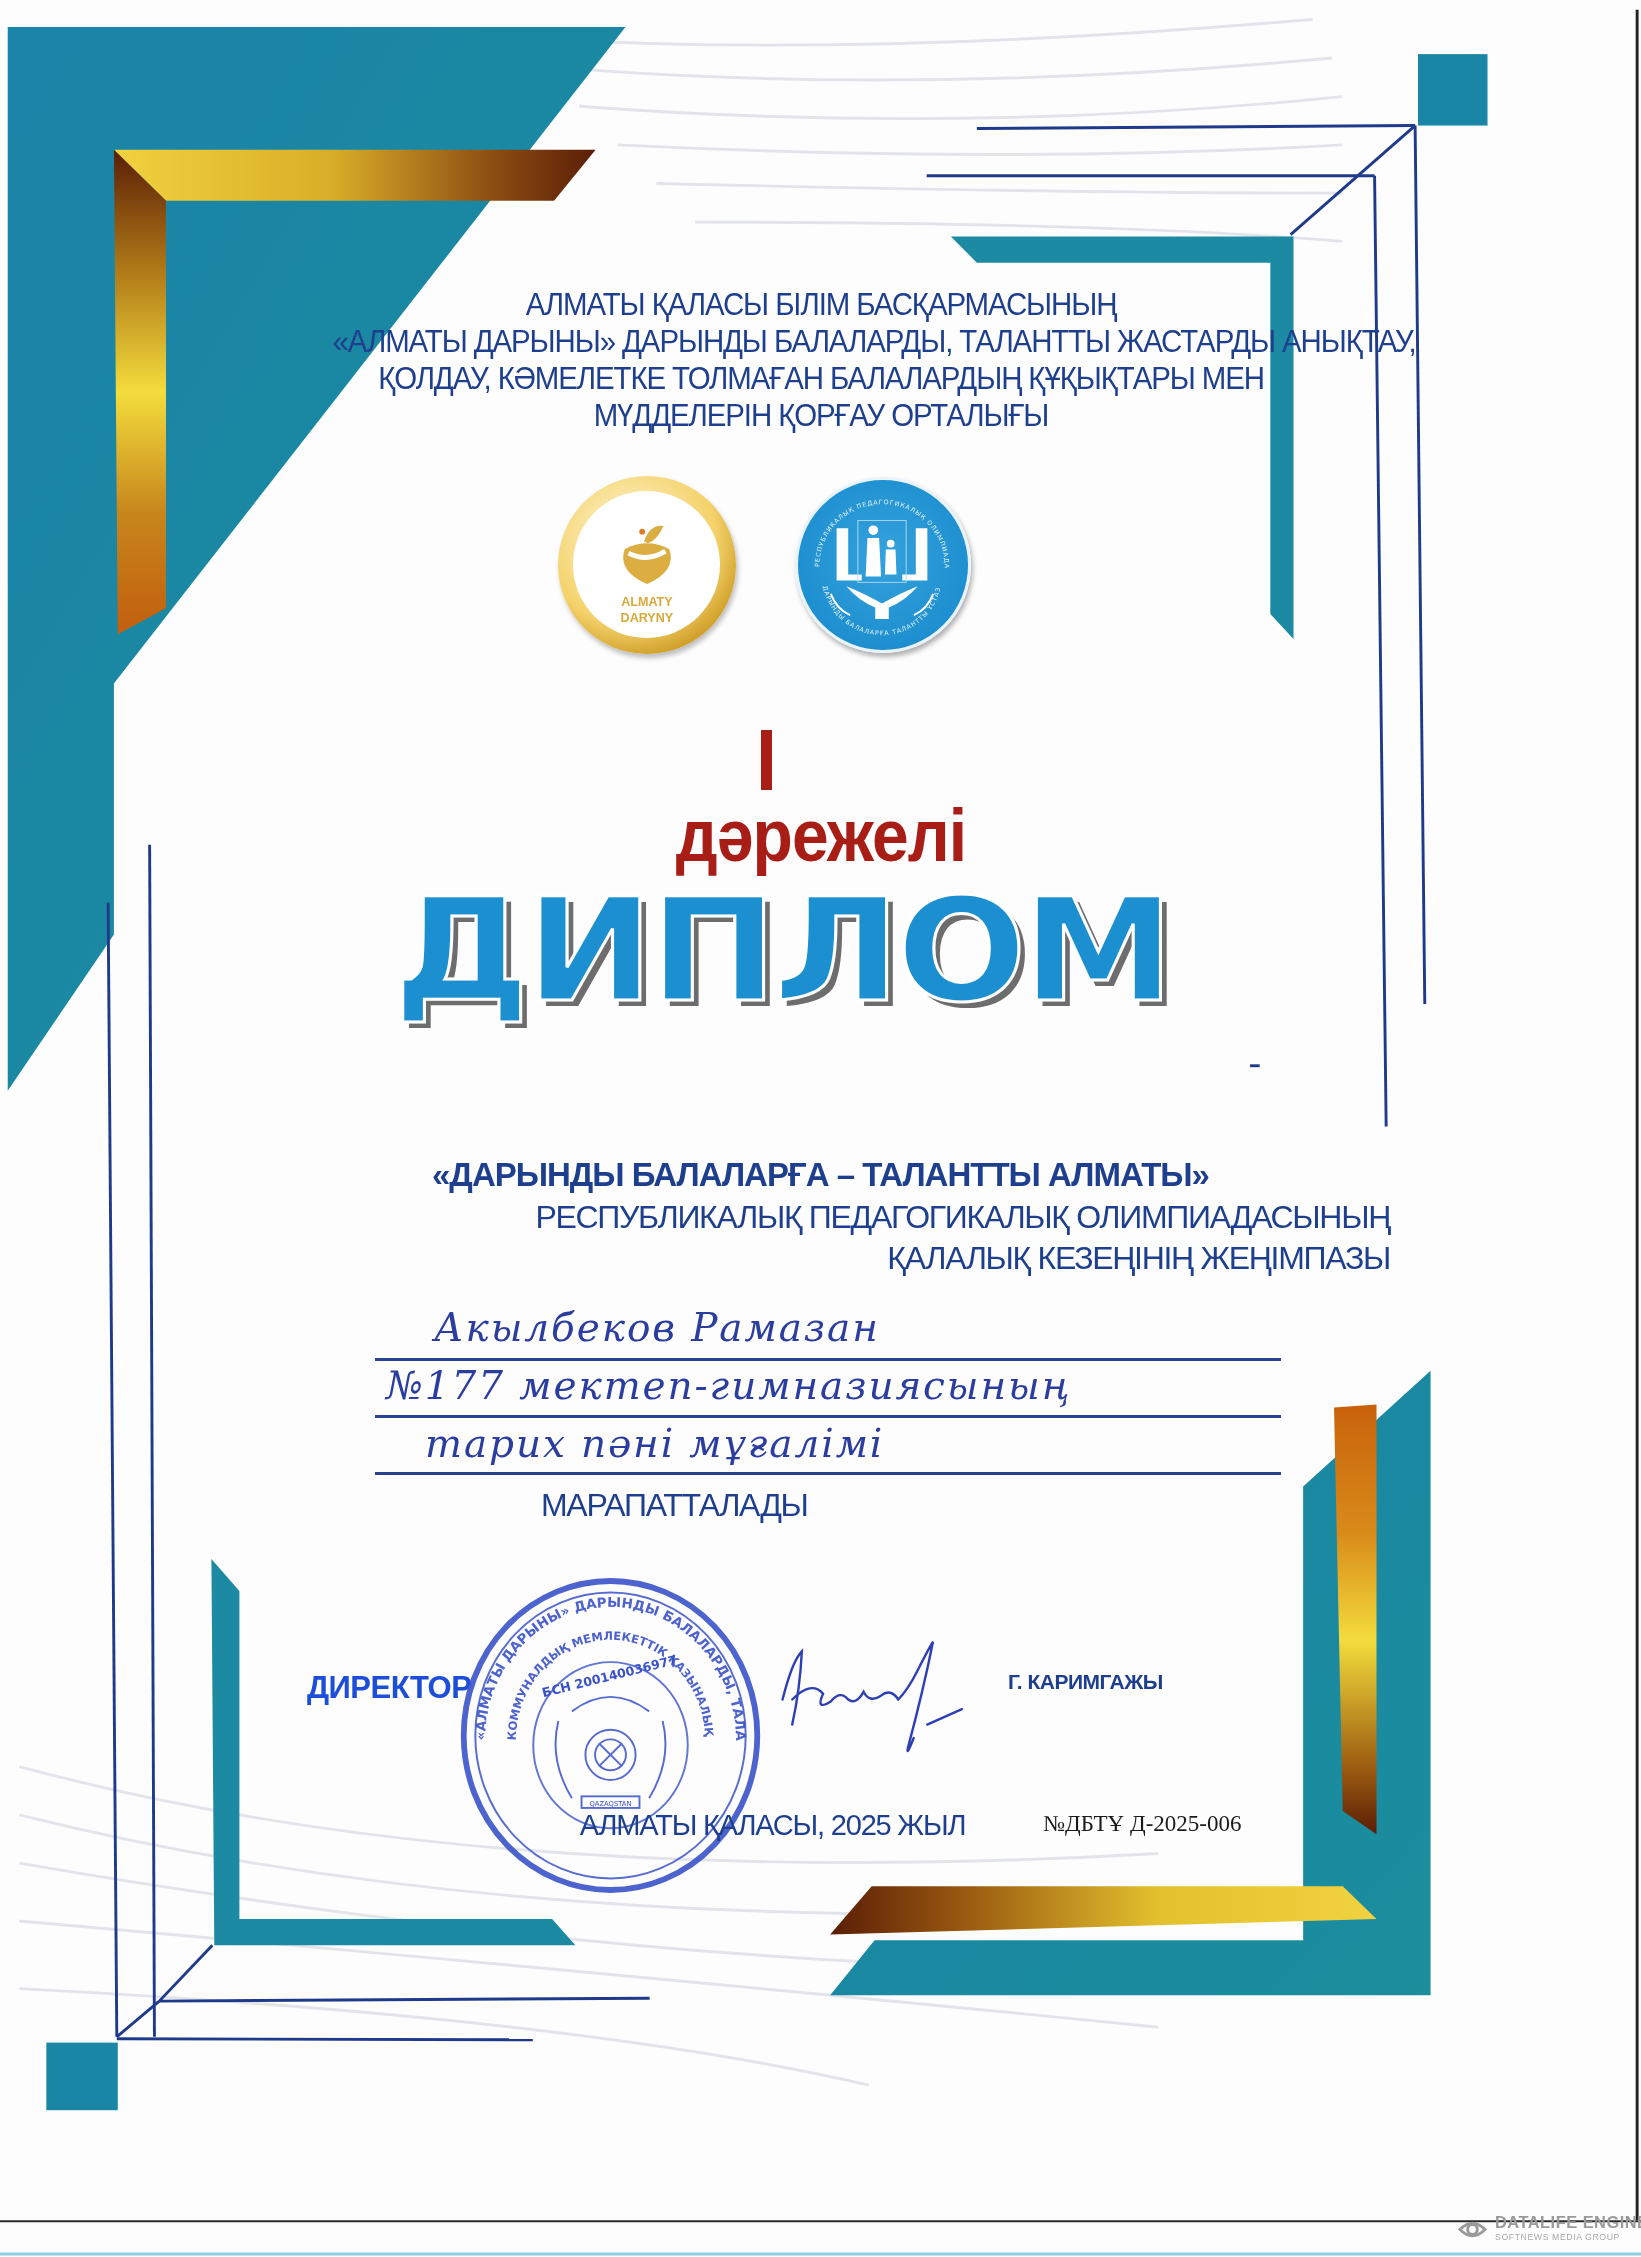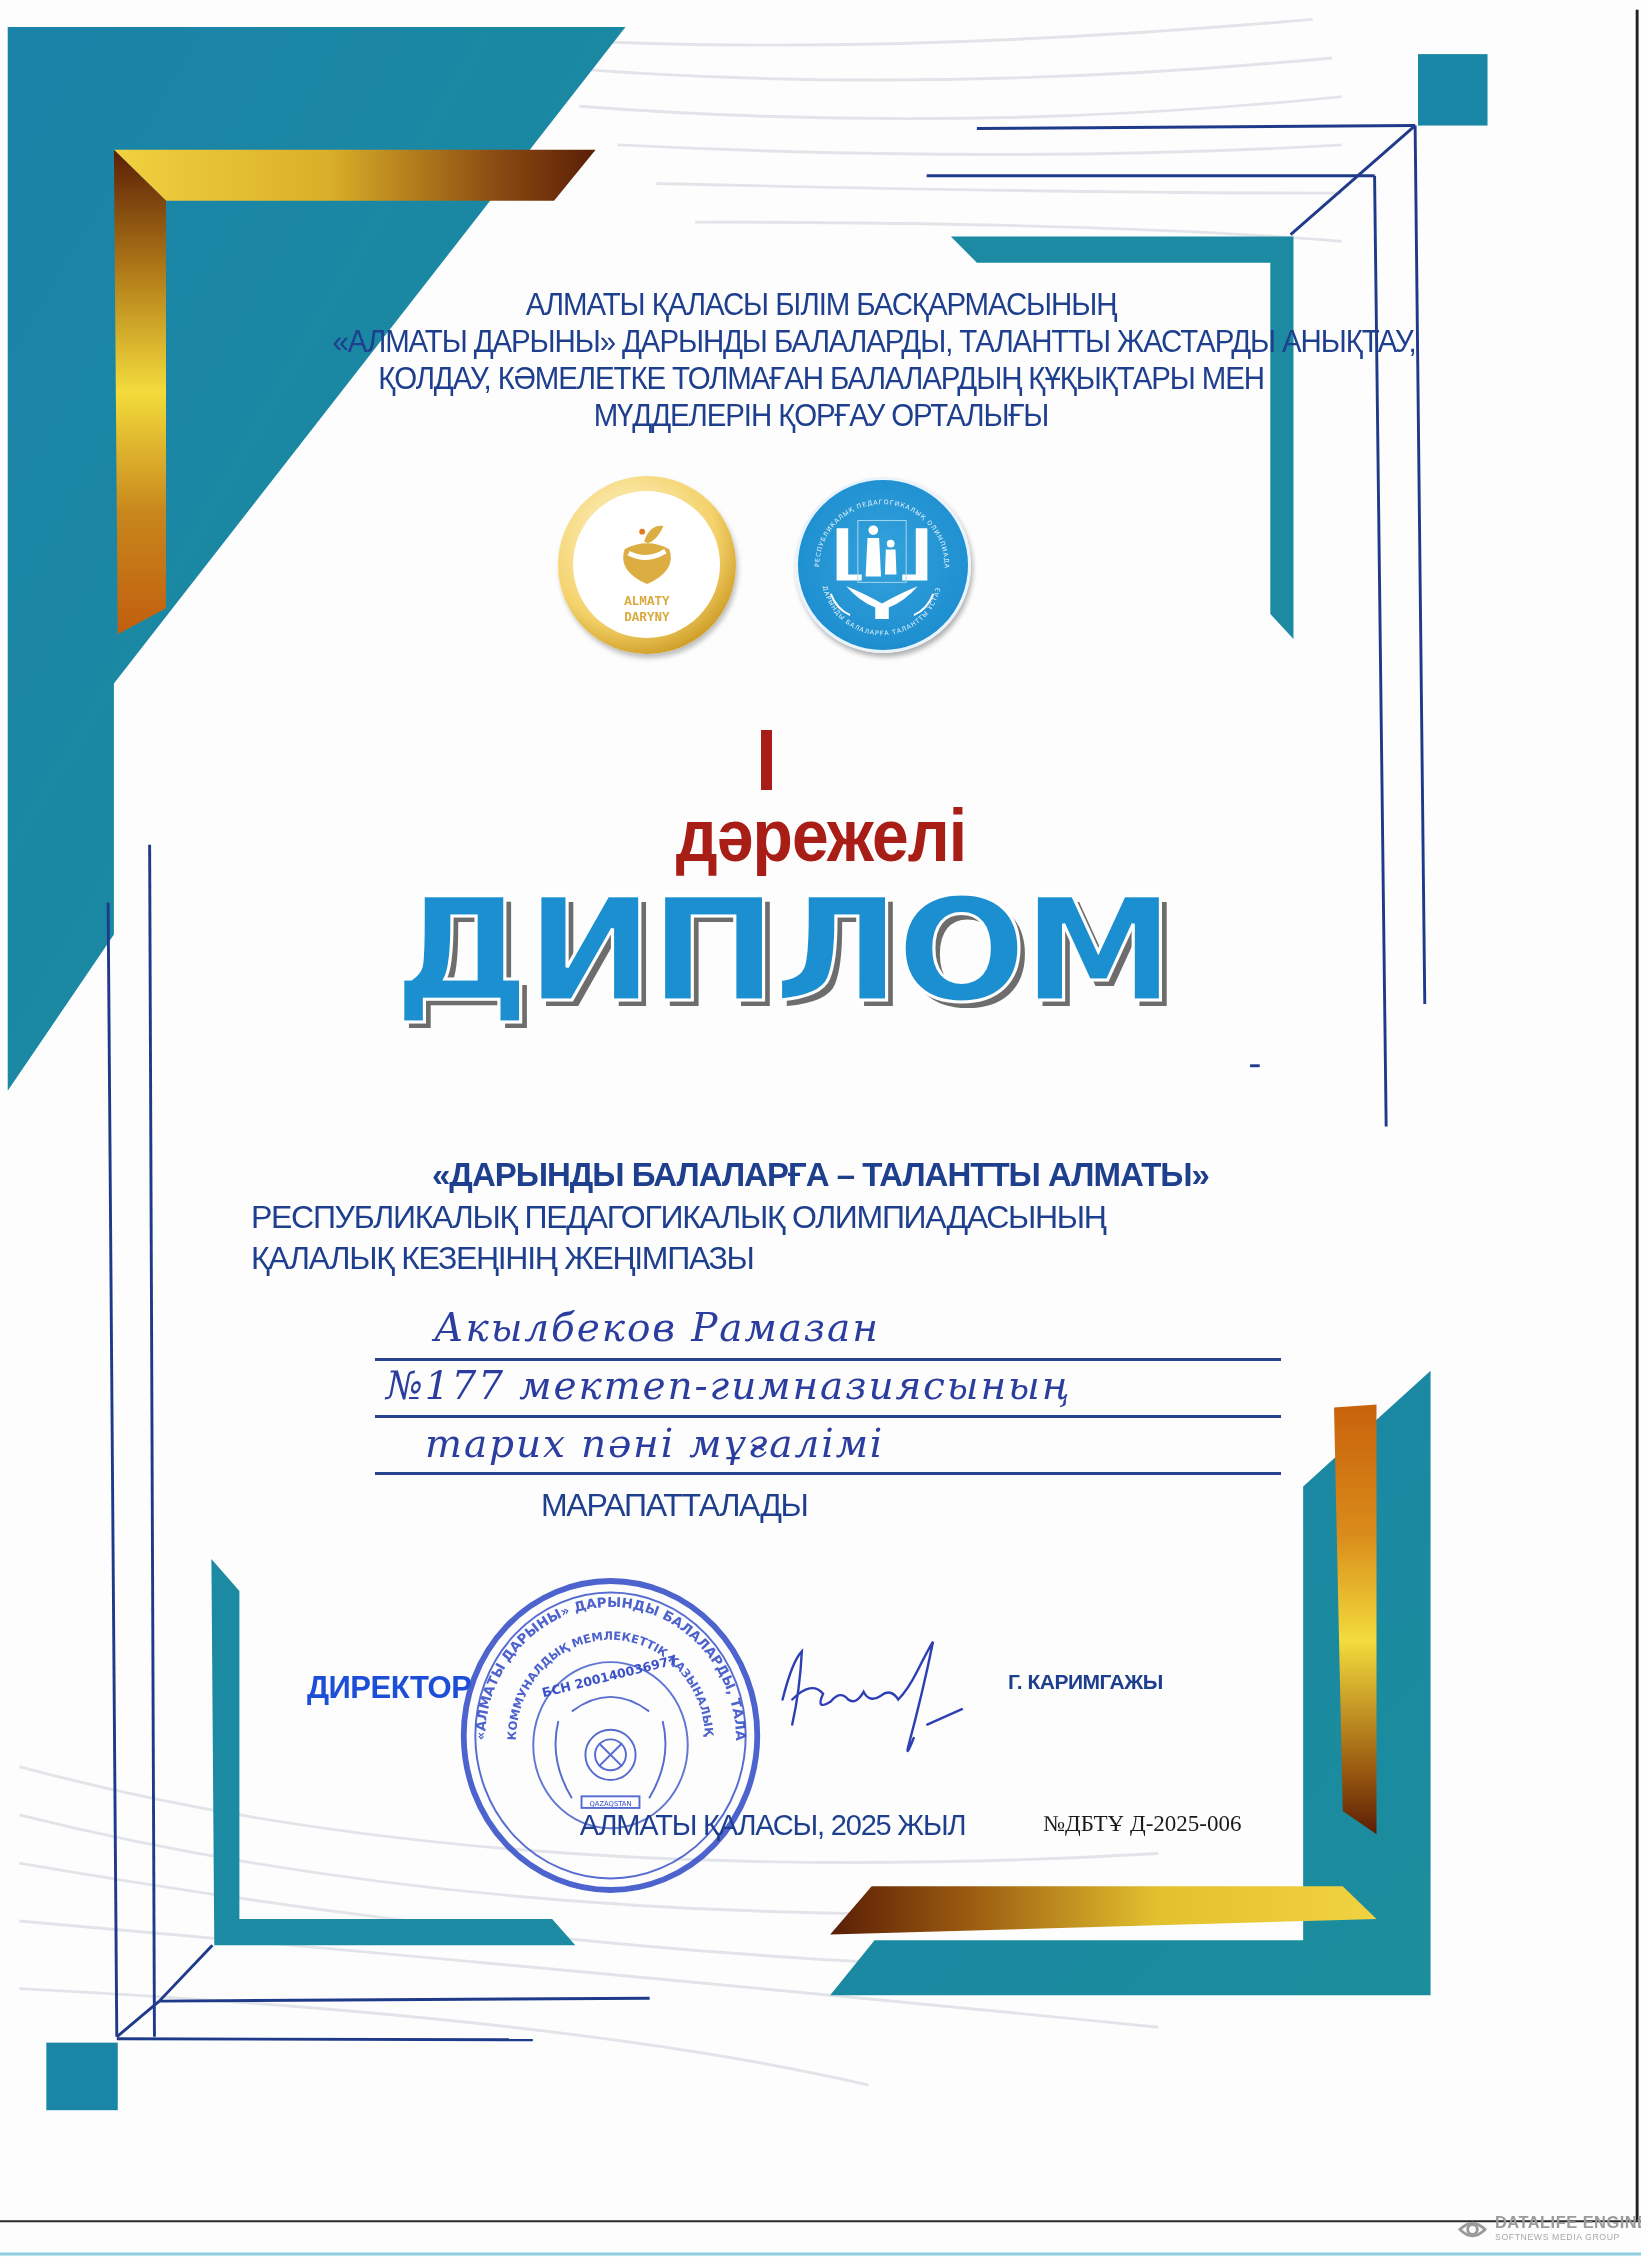--- a/index.html
+++ b/index.html
@@ -6,28 +6,28 @@
   body { width:1641px; height:2257px; position:relative; overflow:hidden; font-family:"Liberation Sans", sans-serif; }
   .page { position:absolute; left:0; top:0; width:1641px; height:2257px; background:#fdfdfd; }
   svg.deco { position:absolute; left:0; top:0; width:1641px; height:2257px; }
   .abs { position:absolute; }
   .org { left:290px; top:286px; width:1062px; text-align:center; color:#1e3f8e; font-size:32px; line-height:37px; letter-spacing:-1.2px; font-weight:normal; transform:scaleX(0.92); transform-origin:center; }
   .org div { white-space:nowrap; }
   .logo { position:absolute; border-radius:50%; }
   .logo-gold { left:558px; top:476px; width:178px; height:178px; background:radial-gradient(circle at 40% 35%, #fff8d8 0%, #f4d26a 55%, #c9961e 80%, #e8c15a 100%); box-shadow:1.9px 3.9px 5.8px rgba(0,0,0,0.25); }
   .logo-gold .inner { position:absolute; left:15.4px; top:15.4px; width:147px; height:147px; border-radius:50%; background:#ffffff; }
   .logo-gold .apple { position:absolute; left:42px; top:29px; width:64px; height:68px; }
-  .logo-gold .ltxt { position:absolute; left:0; width:147px; text-align:center; color:#d9a93c; font-weight:bold; font-size:12.6px; line-height:14.5px;font-family:Liberation Mono, monospace; }
+  .logo-gold .ltxt { position:absolute; left:0; width:147px; text-align:center; color:#d9a93c; font-weight:bold; font-size:12.6px; line-height:14.5px; }
   .logo-blue { left:795px; top:477px; width:176px; height:176px; background:radial-gradient(circle at 50% 45%, #34a2dc 0%, #1e8fd0 70%, #167cb8 100%); box-shadow:1.9px 3.9px 5.8px rgba(0,0,0,0.3); border:3.9px solid #e8f3fb; box-sizing:border-box; }
   .numeral { left:761px; top:730px; width:10.6px; height:60px; background:#a81d16; }
   .degree { left:541px; top:792px; width:560px; text-align:center; color:#a81d16; font-size:75px; font-weight:bold; line-height:87px; letter-spacing:-1px; transform:scaleX(0.88); }
   .diploma { left:415px; top:874px; width:734px; text-align:center; font-family:"DejaVu Sans", sans-serif; font-weight:bold; font-size:143px; line-height:154px; color:#1b8fcf; letter-spacing:-3.9px;
     -webkit-text-stroke:2.9px #ffffff; text-shadow:5.8px 5.8px 0 #6d6d6d; transform:scaleX(1.07); }
   .olymp-title { left:251px; top:1155px; width:1139px; text-align:center; color:#1e3f8e; font-weight:bold; font-size:33px; line-height:39px; letter-spacing:-1px; }
-  .olymp-sub { left:251px; top:1197px; width:1139px; text-align:left; color:#1e3f8e; font-size:32px; line-height:41px; letter-spacing:-1.3px; }
+  .olymp-sub { left:251px; top:1197px; width:1139px; text-align:right; color:#1e3f8e; font-size:32px; line-height:41px; letter-spacing:-1.3px; }
   .hw-line { position:absolute; left:375px; width:906px; height:2.9px; background:#27428e; }
   .hw { position:absolute; font-family:"DejaVu Serif", serif; font-style:italic; color:#2b3d9e; font-size:39px; letter-spacing:1.9px; white-space:nowrap; }
   .awarded { left:541px; top:1487px; width:560px; text-align:left; color:#1e3f8e; font-size:32px; letter-spacing:-1.3px; }
   .director { left:307px; top:1670px; color:#1d4ed8; font-weight:bold; font-size:31px; letter-spacing:-0.5px; }
   .dirname { left:1008px; top:1670px; color:#1e3f8e; font-weight:bold; font-size:21px; letter-spacing:-0.5px; }
   .docno { left:1043px; top:1811px; color:#1a1a1a; font-family:"Liberation Serif", serif; font-size:23px; }
   .city { left:541px; top:1809px; width:463px; text-align:center; color:#1e3f8e; font-size:29px; letter-spacing:-1.2px; }
   .stamp { position:absolute; left:456px; top:1576px; width:309px; height:319px; }
   .signature { position:absolute; left:763px; top:1632px; width:232px; height:135px; }
   .watermark { position:absolute; left:1456px; top:2213px; width:183px; height:39px; }

